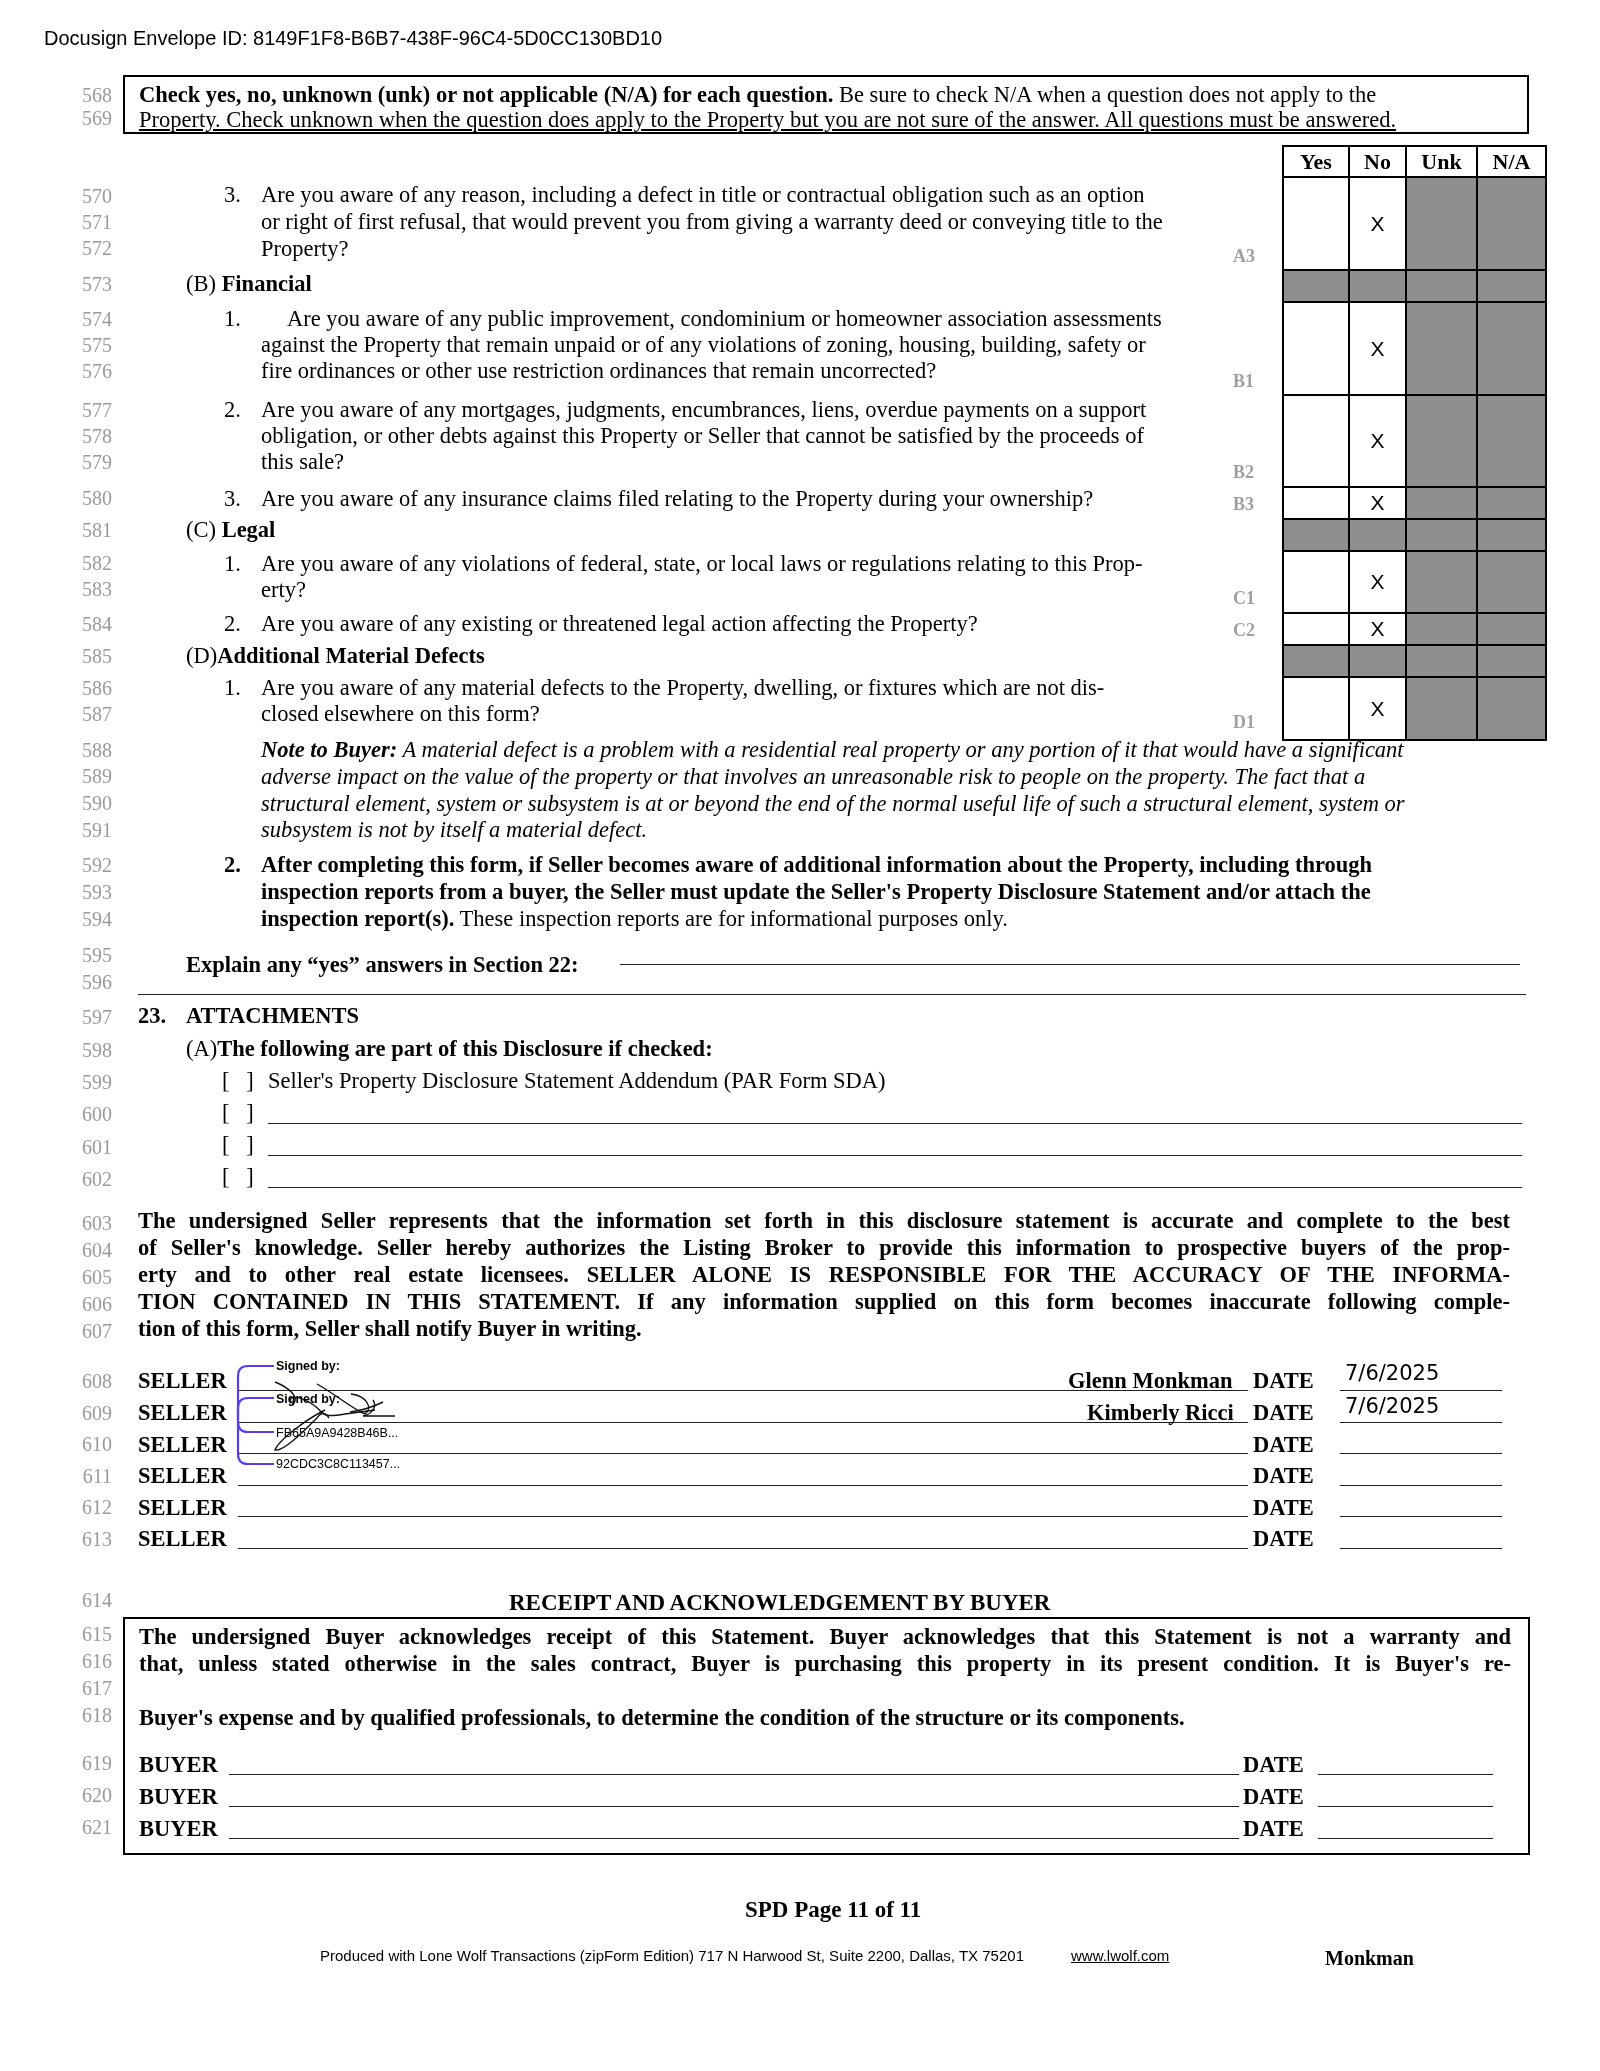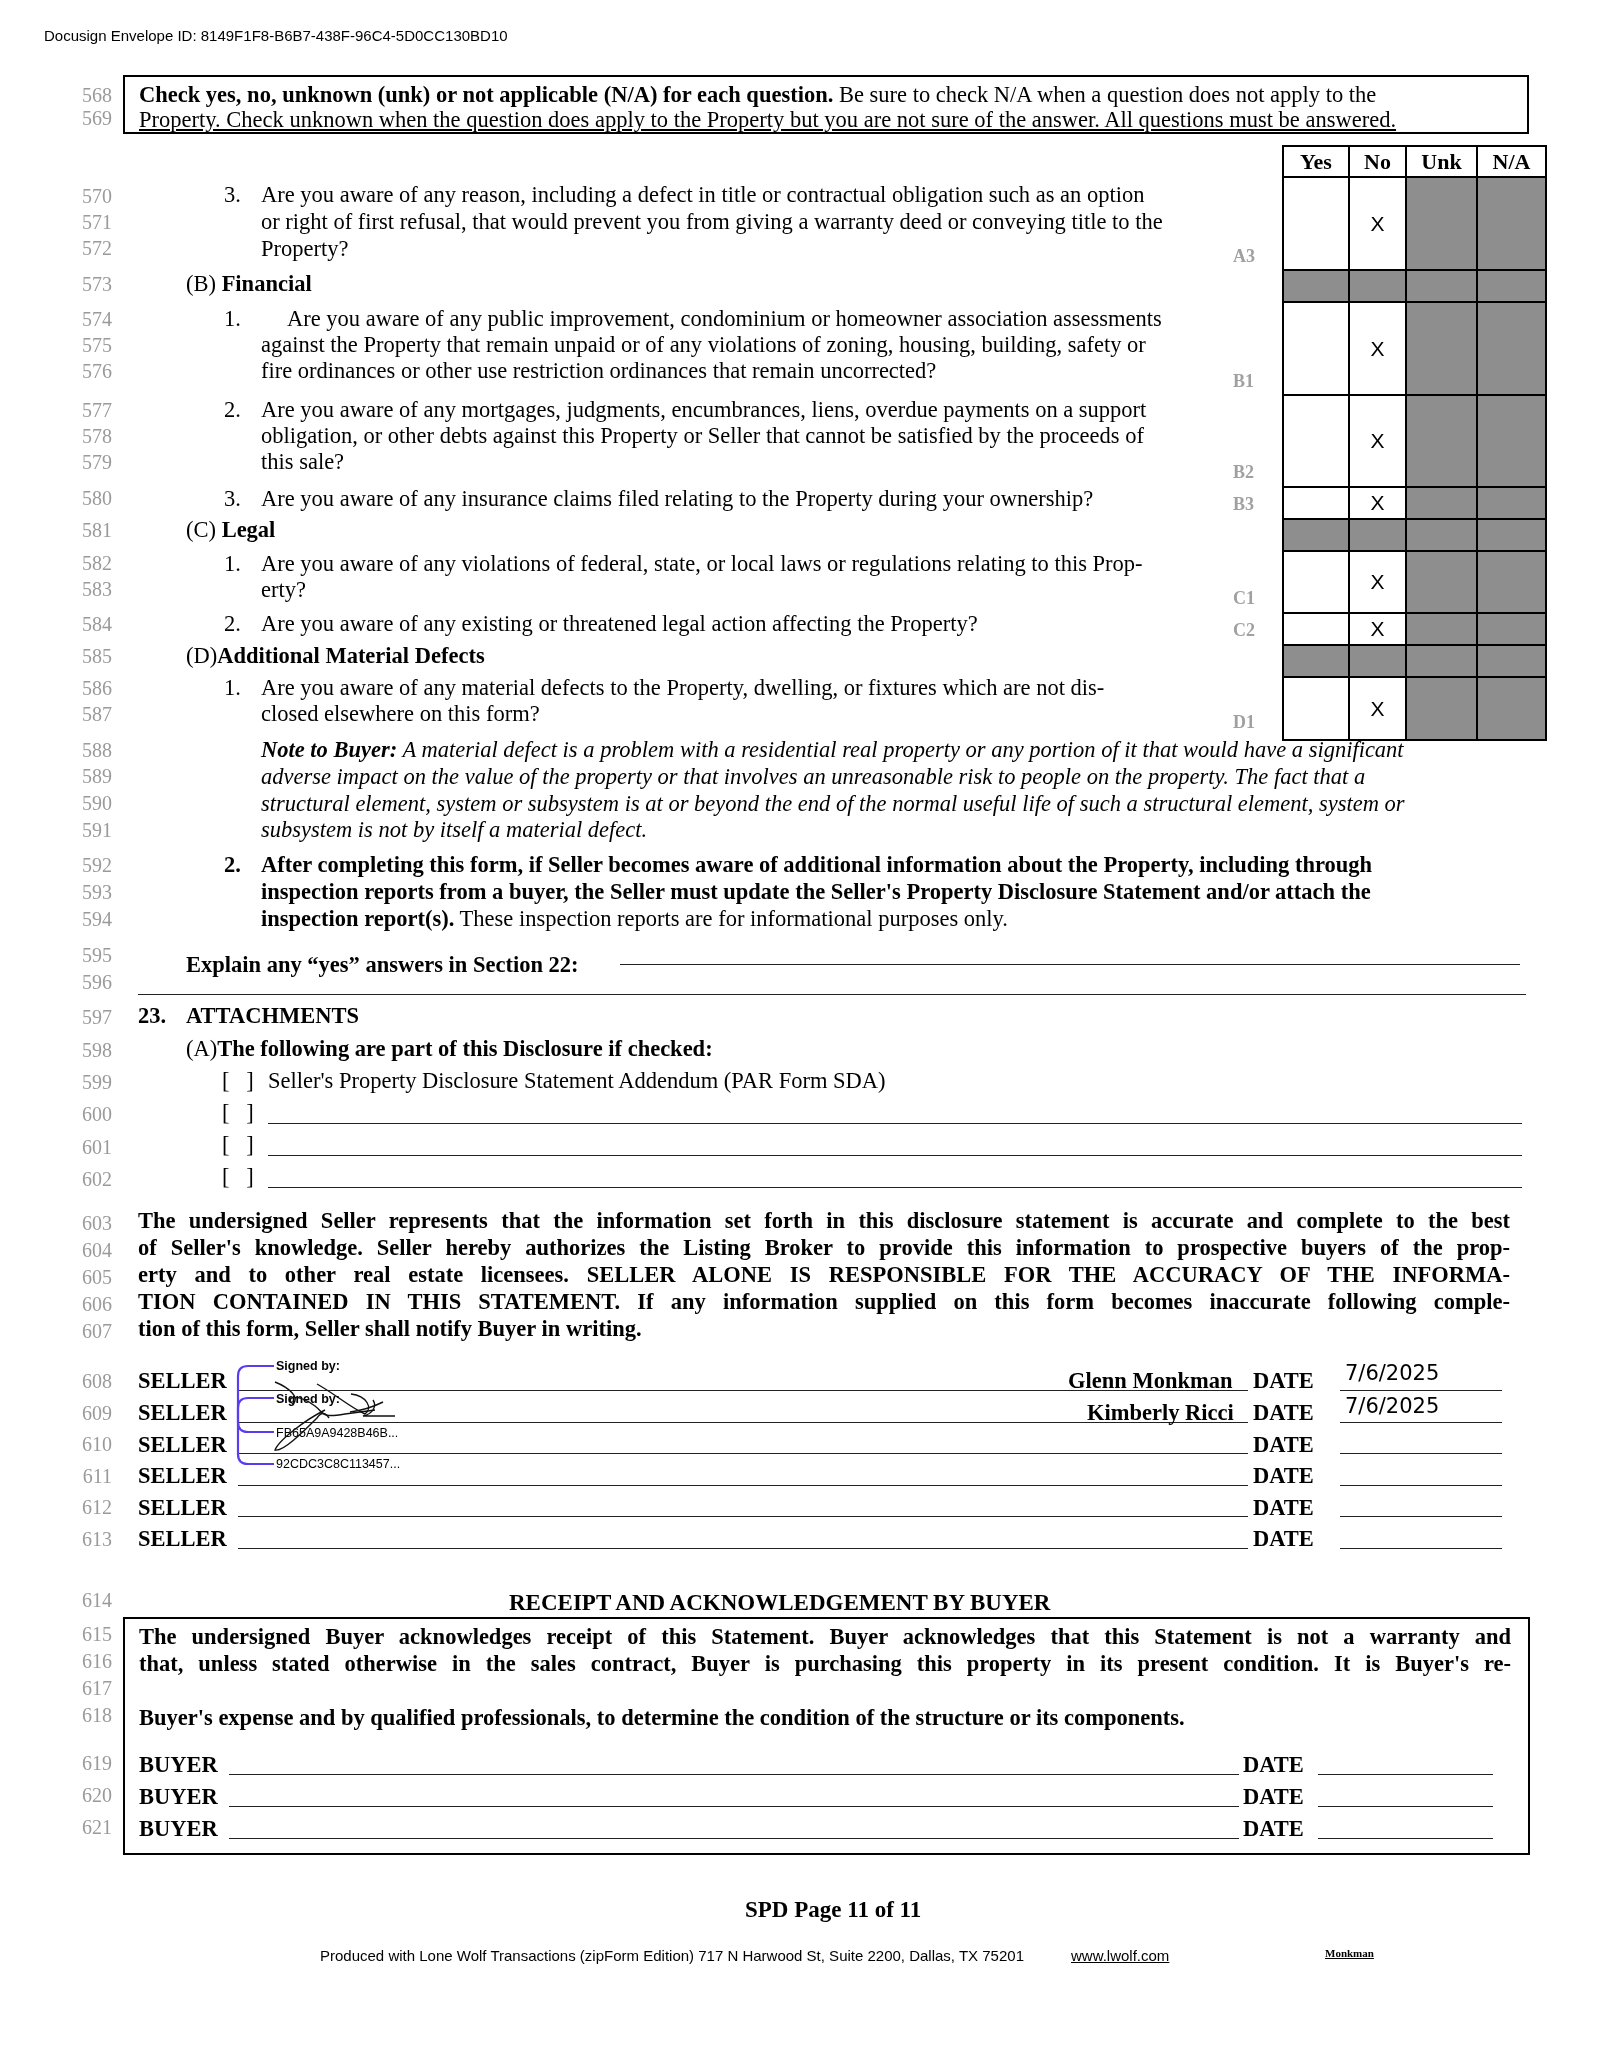--- a/index.html
+++ b/index.html
@@ -1,19 +1,19 @@
 <!DOCTYPE html>
 <html><head>
 <meta charset="utf-8">
 <style>
   html, body { margin:0; padding:0; background:#fff; }
   body { width:1600px; height:2071px; position:relative; overflow:hidden;
          font-family:"Liberation Serif", serif; color:#000; }
   .abs { position:absolute; white-space:nowrap; }
-  .envelope { font-family:"Liberation Sans", sans-serif; font-size:15px; left:44px; top:27px; }
+  .envelope { font-family:"Liberation Sans", sans-serif; font-size:20px; left:44px; top:27px; }
   .ln { position:absolute; left:60px; width:52px; text-align:right; color:#9a9a9a;
         font-family:"Liberation Serif", serif; font-size:20px; line-height:22px; }
   .t { position:absolute; white-space:nowrap; font-size:22.5px; line-height:27px; }
   .b { font-weight:bold; }
   .i { font-style:italic; }
   .box { position:absolute; border:2px solid #000; box-sizing:border-box; }
   .uline { position:absolute; border-bottom:1.6px solid #222; height:0; }
   .just { text-align:justify; text-align-last:justify; white-space:normal; }
   .grid { position:absolute; left:1282px; top:145px; width:263px; }
   .grid table { border-collapse:collapse; width:263px; table-layout:fixed; }
@@ -338,13 +338,13 @@
   <div class="t b" style="left:14px; top:196px;">BUYER</div>
   <div class="uline" style="left:104px; top:219px; width:1010px;"></div>
   <div class="t b" style="left:1118px; top:196px;">DATE</div>
   <div class="uline" style="left:1193px; top:219px; width:175px;"></div>
 </div>
 
 <div class="t b" style="left:745px; top:1896px; font-size:23px;">SPD Page 11 of 11</div>
 
 <div class="abs footer" style="left:320px; top:1947px;">Produced with Lone Wolf Transactions (zipForm Edition) 717 N Harwood St, Suite 2200, Dallas, TX  75201</div>
 <a class="abs footer lw" style="left:1071px; top:1947px;">www.lwolf.com</a>
-<div class="abs" style="left:1325px; top:1947px; font-size:11px; font-weight:bold; font-family:'Liberation Serif', serif;text-decoration:underline;">Monkman</div>
+<div class="abs" style="left:1325px; top:1947px; font-size:20px; font-weight:bold; font-family:'Liberation Serif', serif;">Monkman</div>
 
 </body></html>

